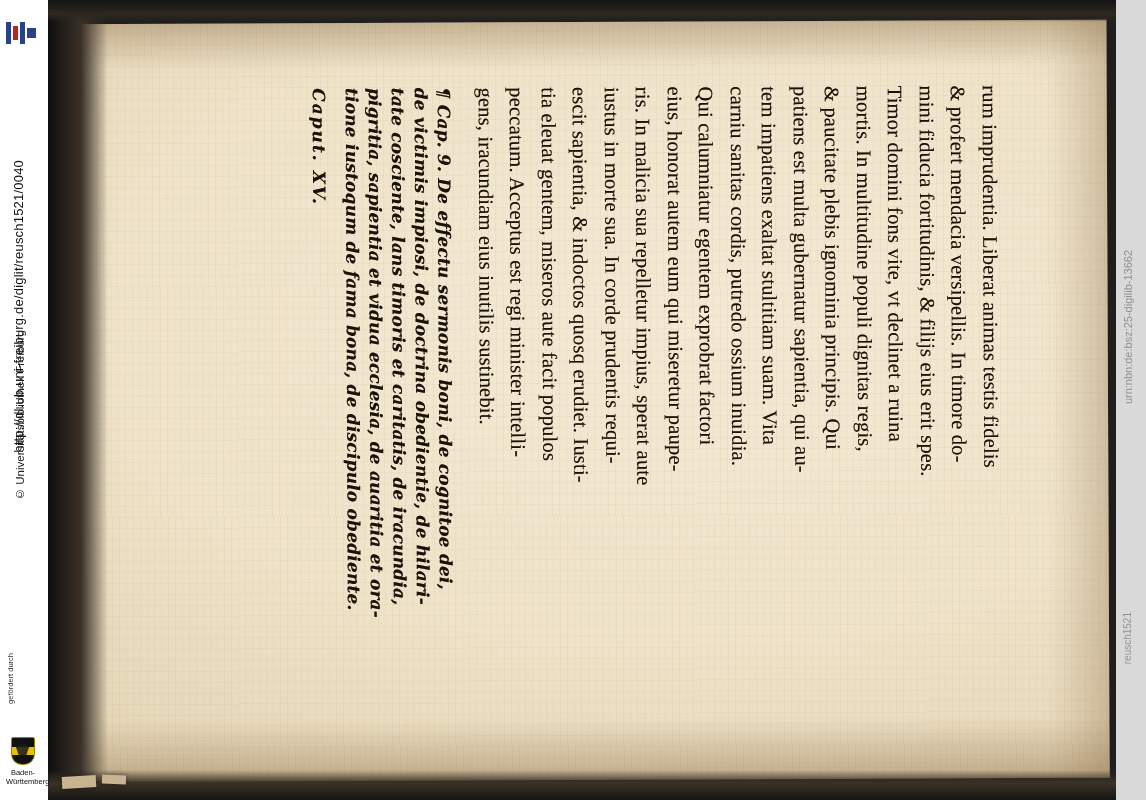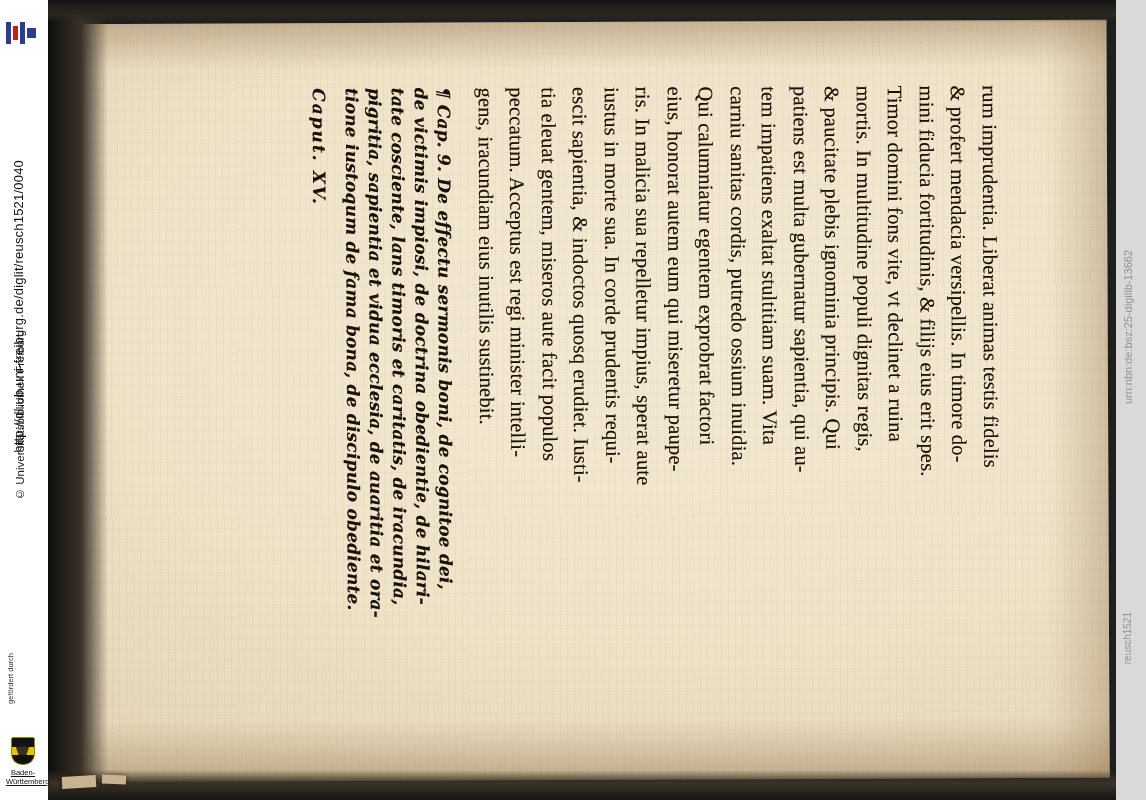--- a/index.html
+++ b/index.html
@@ -90,21 +90,20 @@
     width: 13px; height: 12px;
     background: #1a1a1a;
     clip-path: polygon(50% 0, 100% 35%, 80% 100%, 20% 100%, 0 35%);
     opacity: .85;
   }
   #bw-label {
     font-family: "Liberation Sans", sans-serif;
     font-size: 7.5px;
     line-height: 9px;
     color: #111;
-    text-decoration: underline;
   }
   #gefoerdert {
     position: absolute;
     left: 6px; bottom: 96px;
     width: 36px;
     writing-mode: vertical-rl;
     transform: rotate(180deg);
     font-family: "Liberation Sans", sans-serif;
     font-size: 7.5px;
     color: #333;

